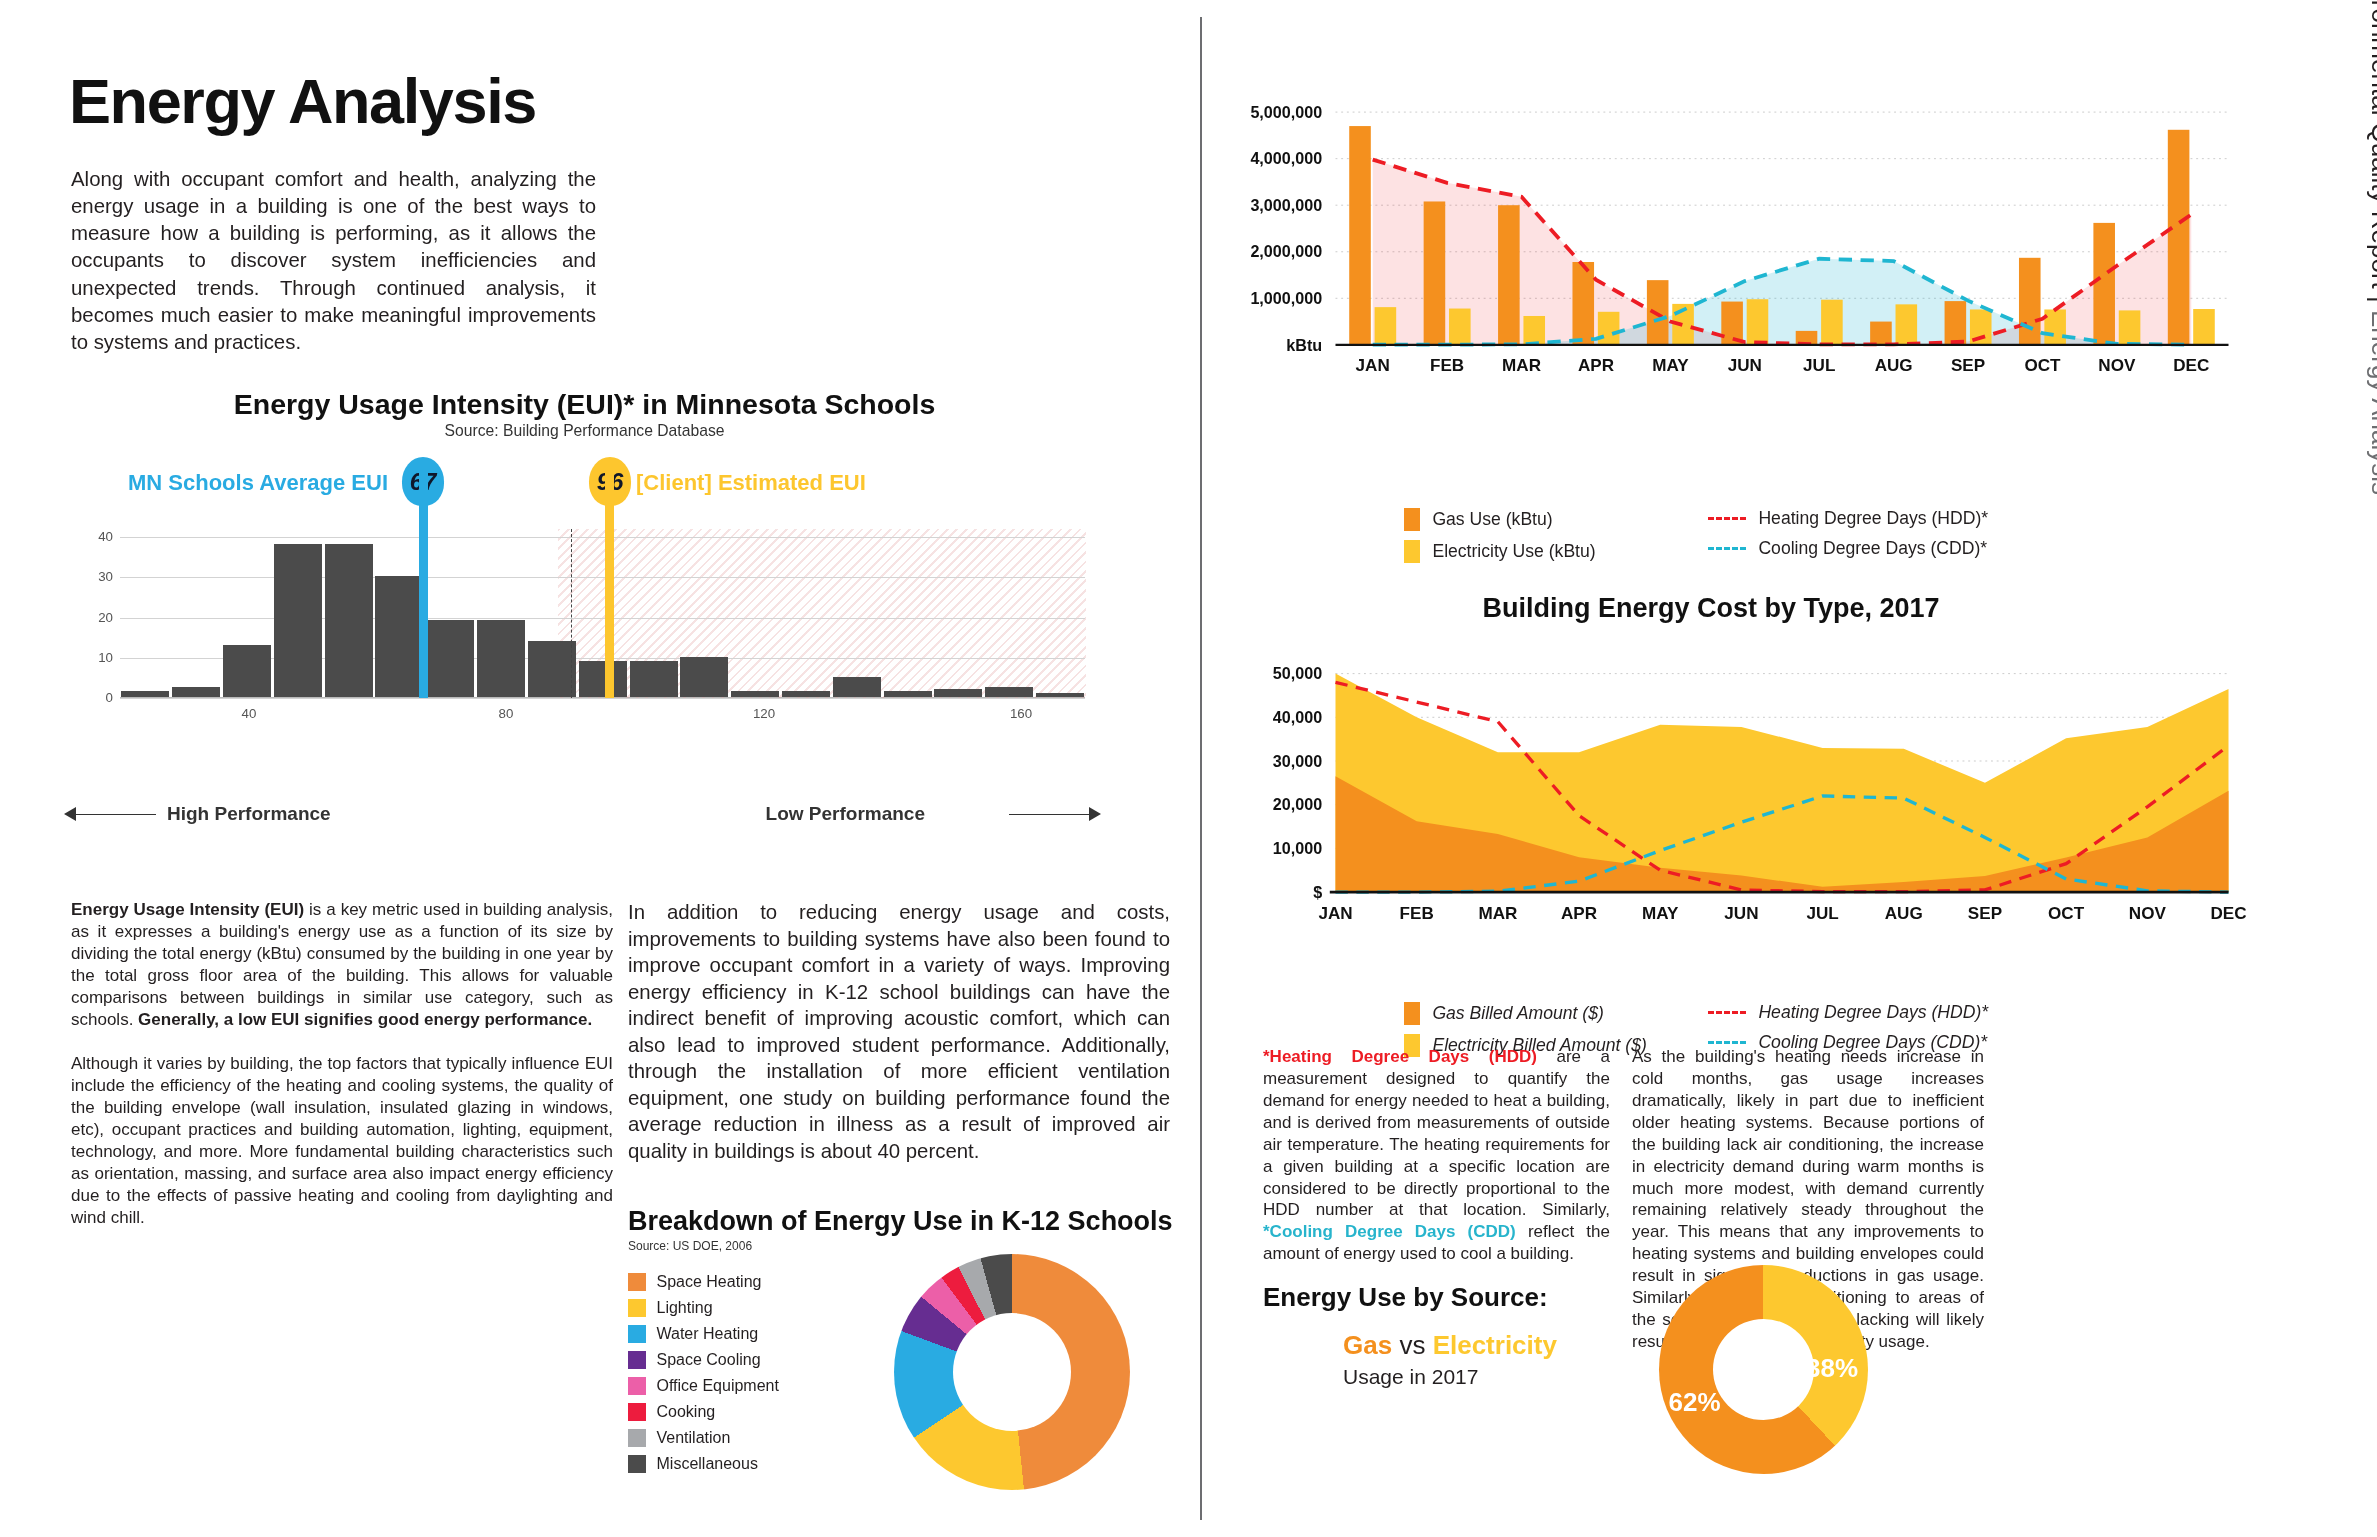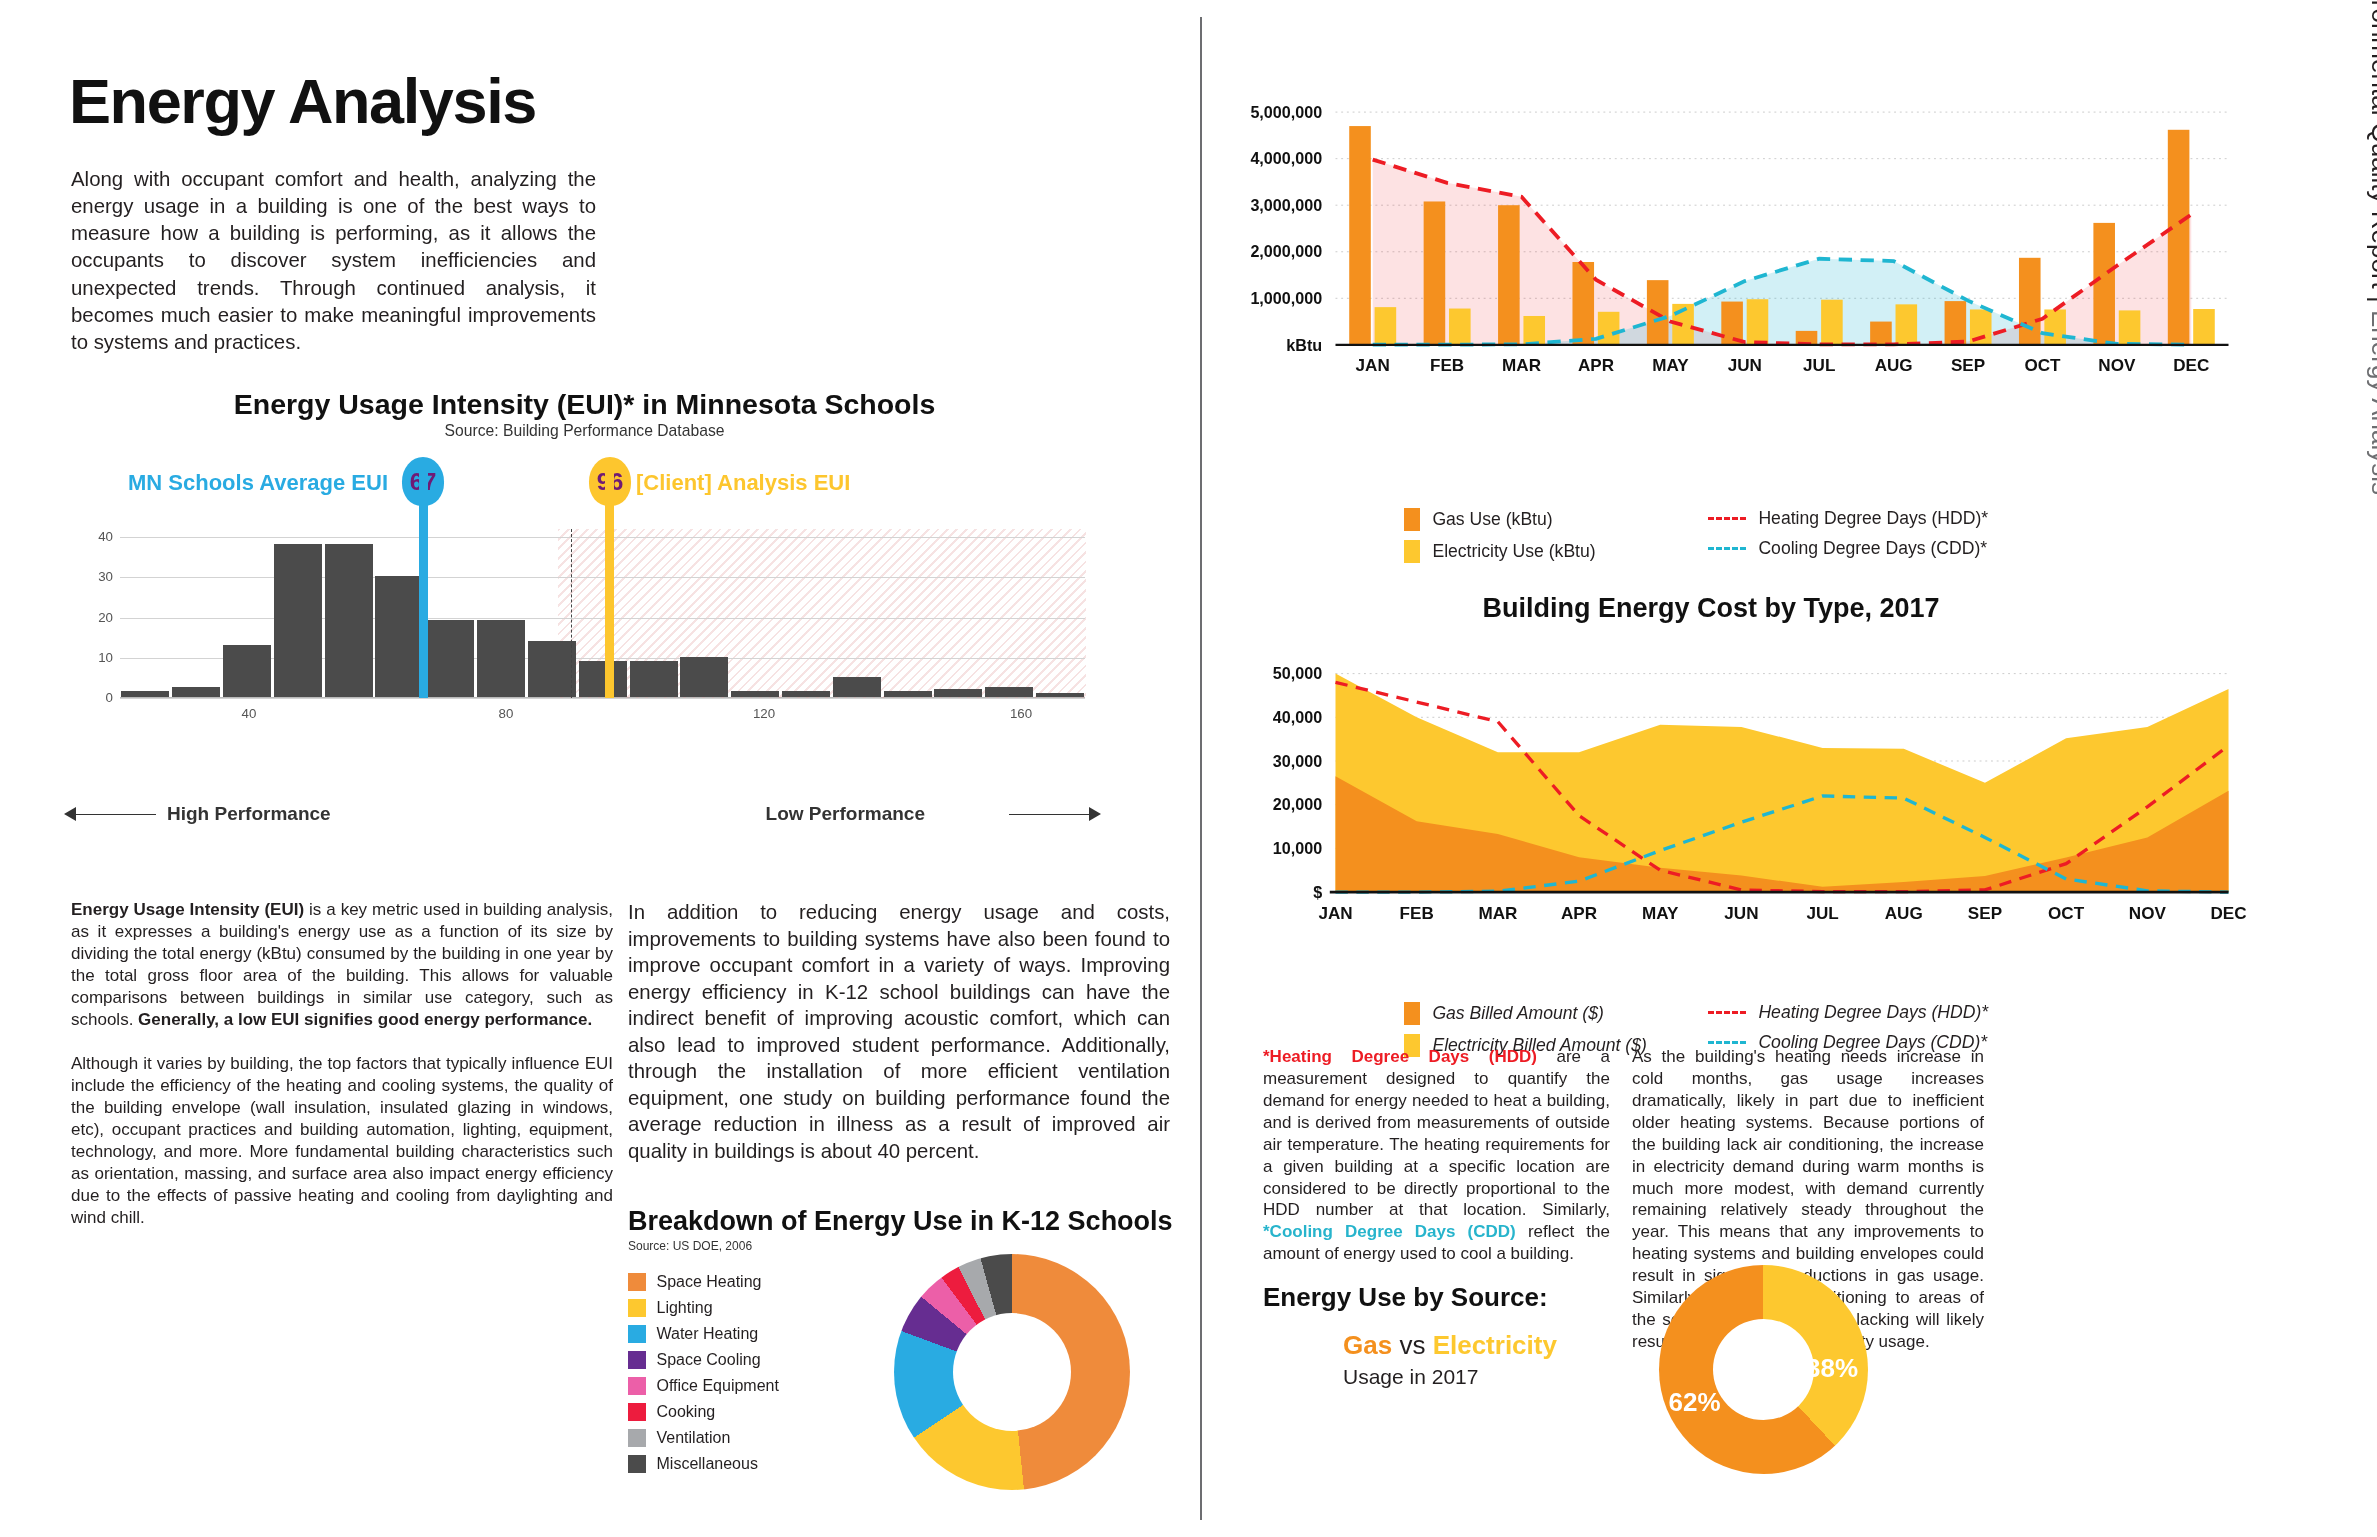--- a/index.html
+++ b/index.html
@@ -45,21 +45,21 @@
   .eui-chart {
     position: absolute; left: 71px; top: 457px; width: 1037px; height: 352px;
   }
   .marker-label {
     position: absolute; font-size: 22px; font-weight: bold; white-space: nowrap;
   }
   .pin {
     position: absolute; width: 42px; height: 49px;
     border-radius: 50% 50% 46% 46%;
     display: flex; align-items: center; justify-content: center;
-    color: #701a75; font-size: 24px; font-weight: bold;
+    color: #0f172a; font-size: 24px; font-weight: bold; font-style: italic;
   }
 
   .plot {
     position: absolute; left: 49px; top: 72px;
     width: 965px; height: 169px;
     border-bottom: 1.9px solid #b9b9b9;
   }
   .gridline {
     position: absolute; left: 0; width: 100%; height: 1px; background: #d3d3d3;
   }
@@ -197,21 +197,21 @@
     <h1 class="main-title">Energy Analysis</h1>
     <p class="intro">Along with occupant comfort and health, analyzing the energy usage in a building is one of the best ways to measure how a building is performing, as it allows the occupants to discover system inefficiencies and unexpected trends. Through continued analysis, it becomes much easier to make meaningful improvements to systems and practices.</p>
 
     <div class="eui-title">Energy Usage Intensity (EUI)* in Minnesota Schools</div>
     <div class="eui-source">Source: Building Performance Database</div>
 
     <div class="eui-chart">
 
       <div class="marker-label" id="mkAvgLbl" style="left: 57px; top: 13.3px; color: rgb(41, 171, 226);">MN Schools Average EUI</div>
       <div class="pin" id="mkAvgPin" style="left: 331px; top: 0px; background: rgb(41, 171, 226);">67</div>
-      <div class="marker-label" id="mkCliLbl" style="left: 565px; top: 13.3px; color: rgb(253, 198, 46);">[Client] Analysis EUI</div>
+      <div class="marker-label" id="mkCliLbl" style="left: 565px; top: 13.3px; color: rgb(253, 198, 46);">[Client] Estimated EUI</div>
       <div class="pin" id="mkCliPin" style="left: 518px; top: 0px; background: rgb(253, 198, 46);">96</div>
 
       <div class="plot" id="euiPlot">
           <div class="shade-zone" style="left: 438px; width: 528px;"></div>
           <div class="gridline" style="top: 169px;"></div>
           <div class="ylab" style="top: 169px;">0</div>
           <div class="gridline" style="top: 129px;"></div>
           <div class="ylab" style="top: 129px;">10</div>
           <div class="gridline" style="top: 89px;"></div>
           <div class="ylab" style="top: 89px;">20</div>

